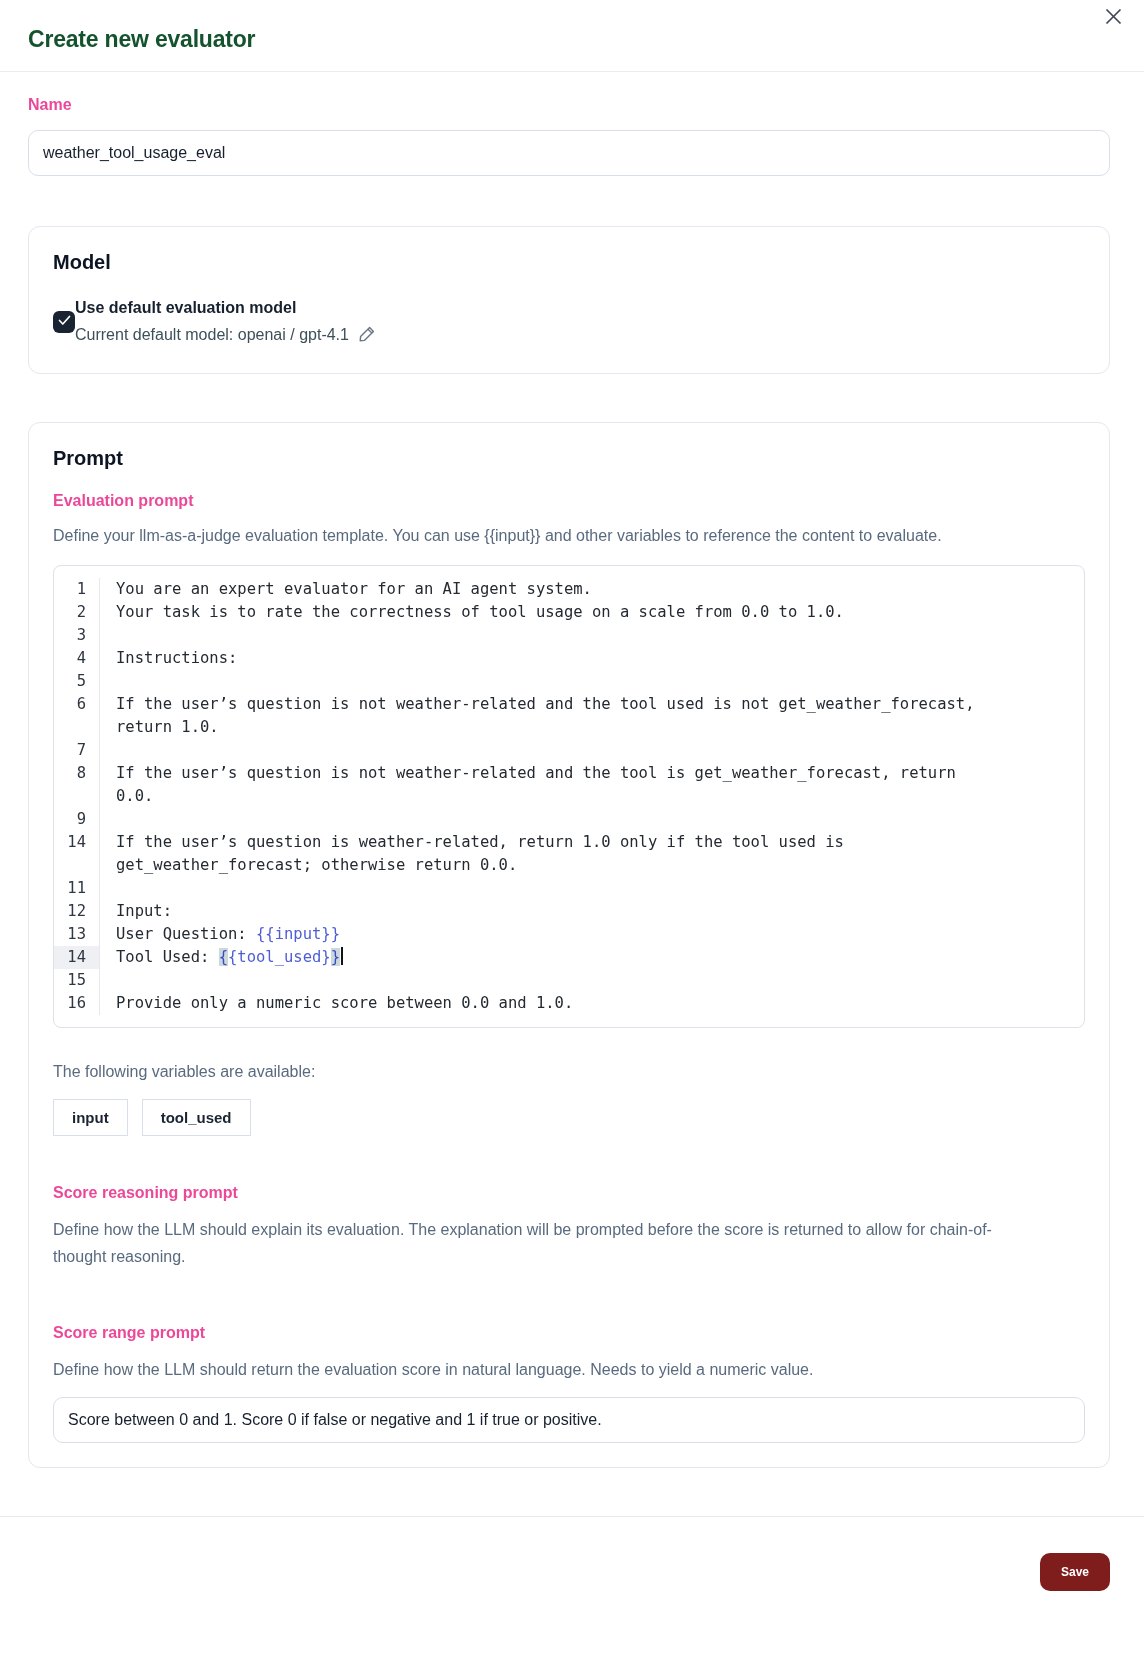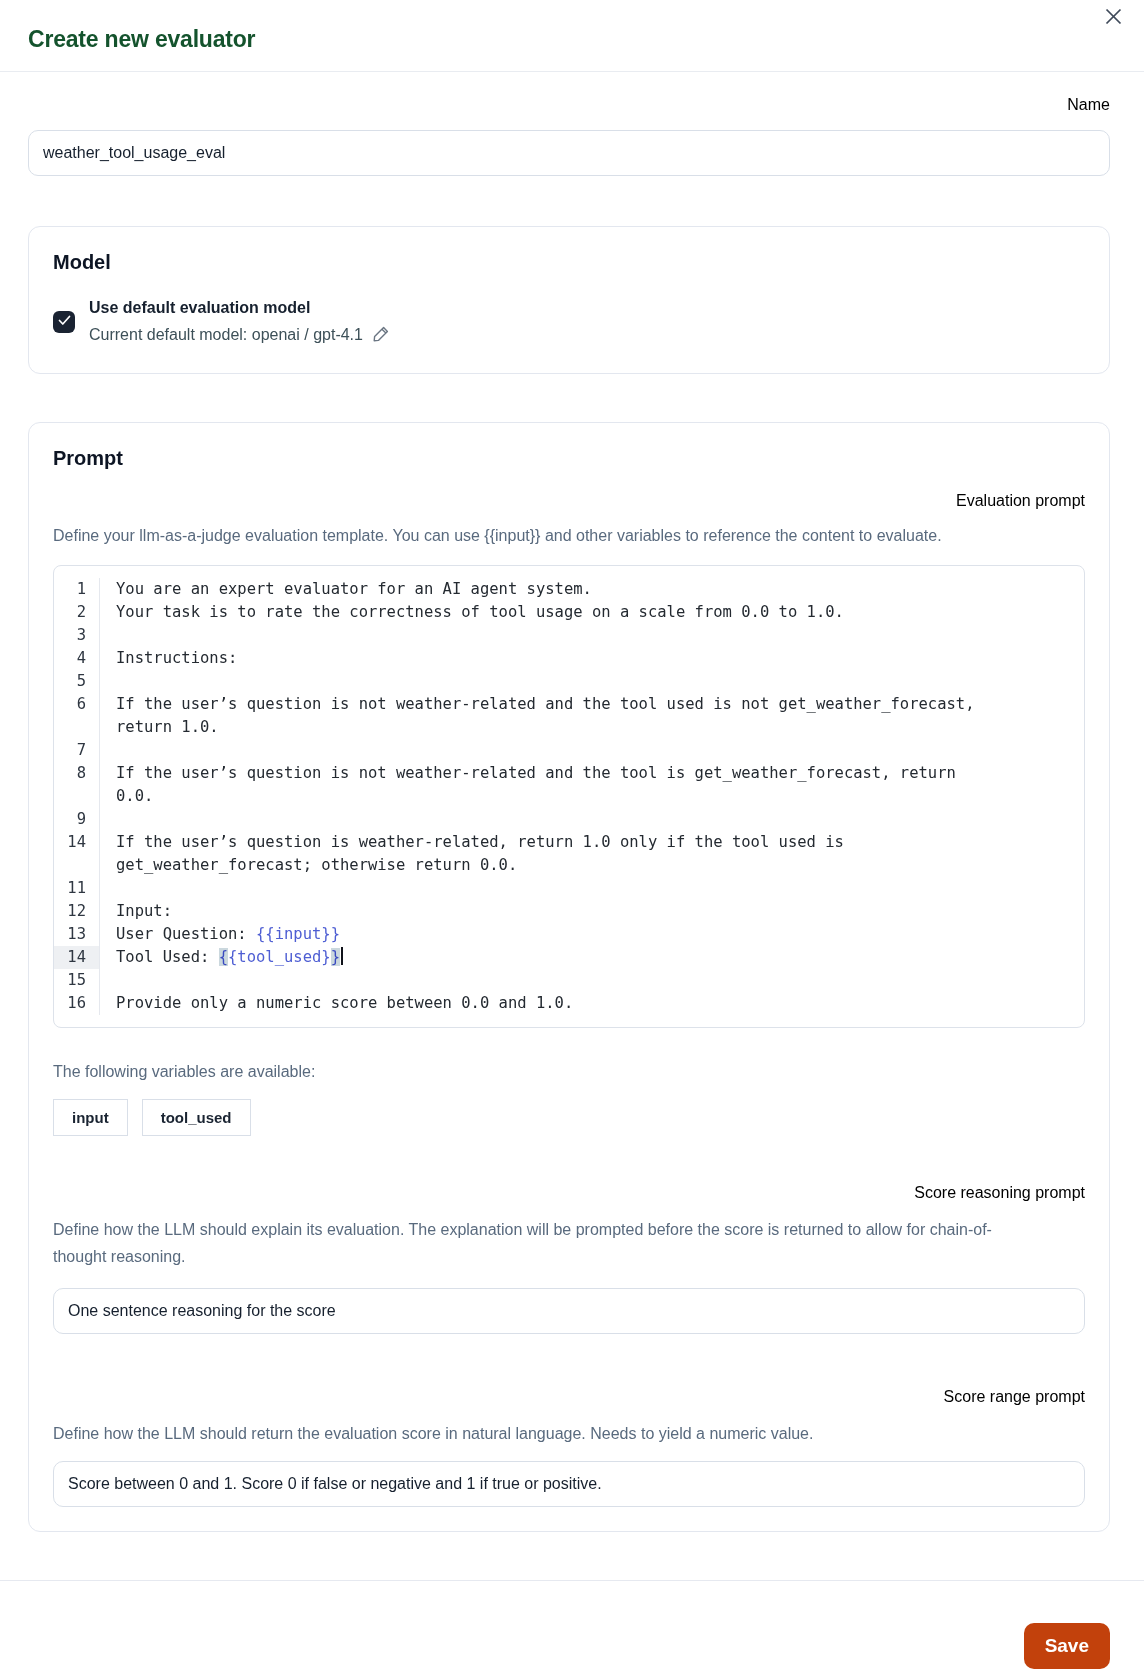--- a/index.html
+++ b/index.html
@@ -18,21 +18,21 @@
     font-size: 23px; font-weight: 700; color: #14532d; letter-spacing: -0.2px;
   }
   .close-btn {
     position: absolute; right: 18px; top: 5px;
     width: 26px; height: 26px; background: none; border: none; cursor: pointer;
     display: flex; align-items: center; justify-content: center;
   }
 
   
   .content { padding: 0 34px 0 28px; }
-  .field-label { font-size: 16px; font-weight: 400; color: #000000; text-align: right; }
+  .field-label { font-size: 16px; font-weight: 700; color: #ec4899; }
   .text-input {
     width: 100%; height: 46px;
     border: 1px solid #d9dfe8; border-radius: 10px;
     padding: 16px 14px; font-size: 16px; color: #16202e; background: #fff;
     font-family: "Liberation Sans", sans-serif; outline: none;
   }
   .desc { font-size: 16px; line-height: 27px; color: #596a7e; max-width: 952px; }
 
   .name-label { margin-top: 24px; }
   .name-input { margin-top: 16px; }
@@ -40,21 +40,21 @@
   
   .card {
     border: 1px solid #e3e7ef; border-radius: 12px; background: #fff;
     padding: 24px 24px 26px 24px;
   }
   .model-card { margin-top: 50px; }
   .prompt-card { margin-top: 48px; padding-bottom: 24px; }
   .card-title { font-size: 20px; font-weight: 700; color: #0d1524; }
 
   
-  .check-row { display: flex; align-items: center; margin-top: 22px; gap: 14px; }
+  .check-row { display: flex; align-items: center; margin-top: 22px; }
   .checkbox {
     width: 22px; height: 22px; flex: 0 0 22px;
     background: #1a2332; border: none; border-radius: 6px; cursor: pointer;
     display: flex; align-items: center; justify-content: center;
   }
   .check-texts { line-height: 24px; }
   .check-label { font-size: 16px; font-weight: 600; color: #16202e; }
   .model-line { font-size: 16px; color: #3d5058; display: flex; align-items: center; gap: 9px; margin-top: 3px; }
   .edit-btn { background: none; border: none; cursor: pointer; display: inline-flex; padding: 0; }
 
@@ -98,23 +98,23 @@
   .sub-label { margin-top: 48px; }
   .sub-label-2 { margin-top: 54px; }
   .sub-desc { margin-top: 14px; }
   .sub-input { margin-top: 18px; }
   .sub-input-2 { margin-top: 14px; }
 
   
   .dlg-footer { margin-top: 48px; border-top: 1px solid #e6e9f0; }
   .footer-inner { display: flex; justify-content: flex-end; padding: 36px 34px 0 0; }
   .save-btn {
-    background: #c2410c; color: #ffffff; border: none; border-radius: 10px;
-    font-size: 19px; font-weight: 700; font-family: "Liberation Sans", sans-serif;
-    padding: 12px 21px; cursor: pointer; margin-top: 6px;
+    background: #7f1d1d; color: #ffffff; border: none; border-radius: 10px;
+    font-size: 12px; font-weight: 700; font-family: "Liberation Sans", sans-serif;
+    padding: 12px 21px; cursor: pointer;
   }
 </style>
 </head>
 <body>
 
 <div class="dlg-header">
   <div class="dlg-title">Create new evaluator</div>
   <button class="close-btn">
     <span>
       <svg width="17" height="17" viewBox="0 0 17 17">
@@ -235,21 +235,20 @@
     </div>
 
     <div class="desc vars-label">The following variables are available:</div>
     <div class="chips">
         <button class="chip">input</button>
         <button class="chip">tool_used</button>
       </div>
 
     <div class="field-label sub-label">Score reasoning prompt</div>
     <p class="desc sub-desc">Define how the LLM should explain its evaluation. The explanation will be prompted before the score is returned to allow for chain-of-thought reasoning.</p>
-    <input class="text-input sub-input" type="text" value="One sentence reasoning for the score" style="">
 
     <div class="field-label sub-label-2">Score range prompt</div>
     <p class="desc sub-desc">Define how the LLM should return the evaluation score in natural language. Needs to yield a numeric value.</p>
     <input class="text-input sub-input-2" type="text" value="Score between 0 and 1. Score 0 if false or negative and 1 if true or positive." style="">
   </div>
 
 </div>
 
 <div class="dlg-footer">
   <div class="footer-inner">

